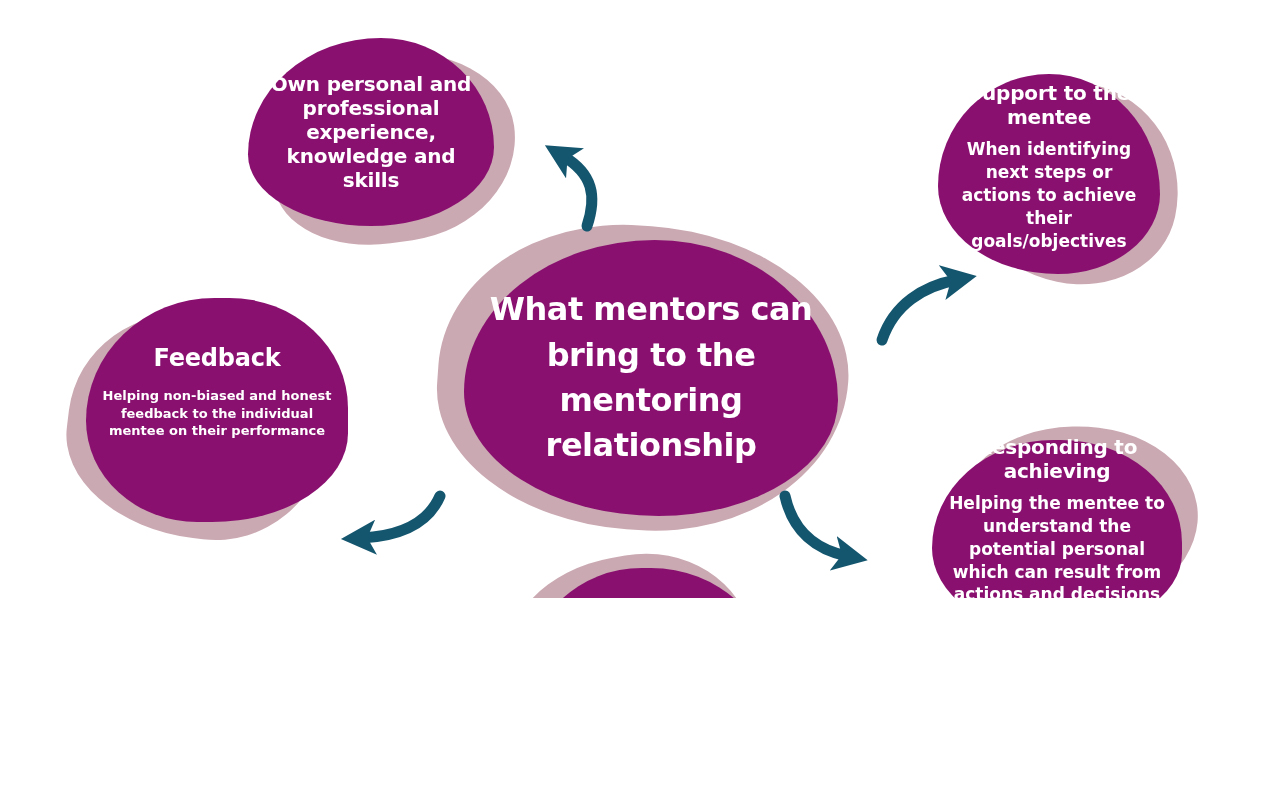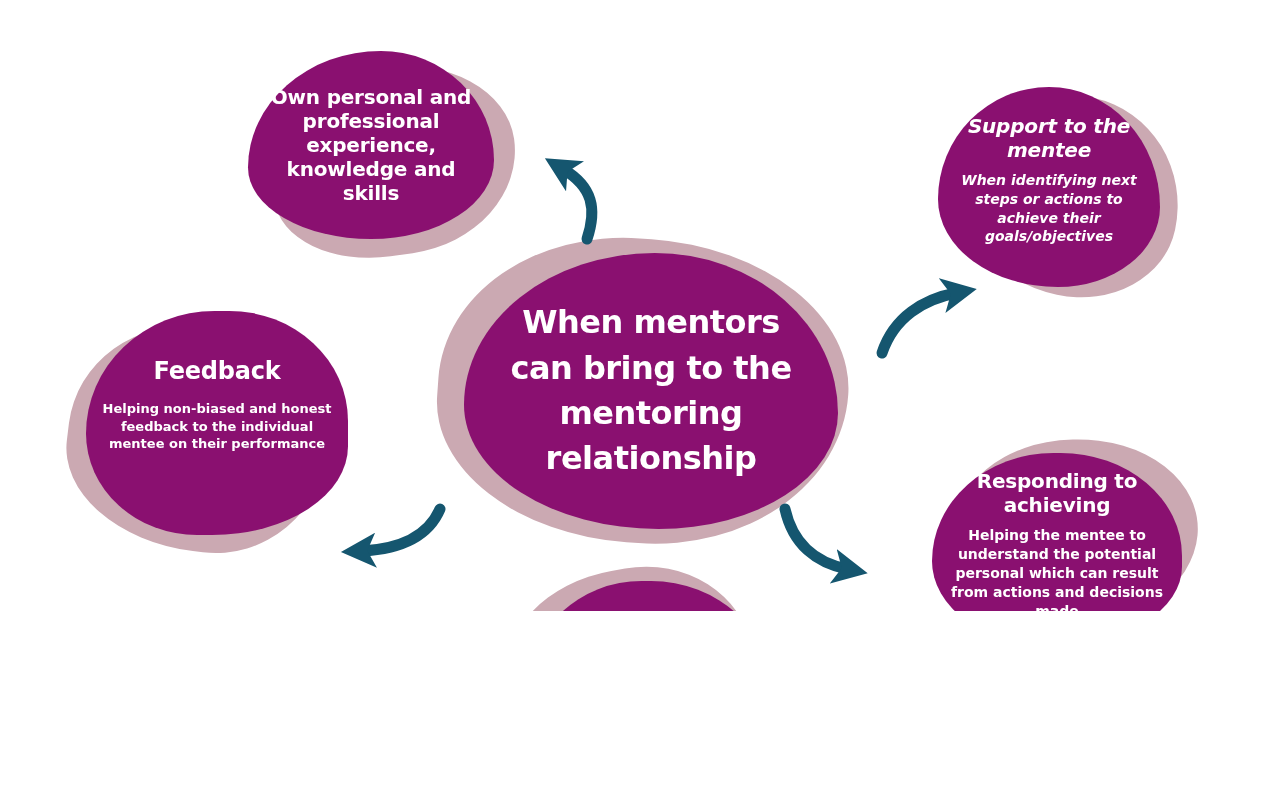--- a/index.html
+++ b/index.html
@@ -13,21 +13,20 @@
   html, body { background: var(--bg); }
   body {
     font-family: "DejaVu Sans", "Liberation Sans", sans-serif;
   }
   .canvas {
     position: relative;
     width: 1284px;
     height: 598px;
     background: var(--bg);
     overflow: hidden;
-    margin-top: 13px;
   }
   .node { position: absolute; }
   .blob, .blob-shadow {
     position: absolute;
     width: 100%;
     height: 100%;
   }
   .blob { background: var(--blob); z-index: 1; }
   .blob-shadow { background: var(--shadow); z-index: 0; }
   .node-text {
@@ -42,38 +41,38 @@
     color: var(--text);
   }
   .node-title {
     font-weight: 700;
     font-size: 20px;
     line-height: 1.2;
     letter-spacing: -0.2px;
   }
   .node-body {
     font-weight: 700;
-    font-size: 14px;
+    font-size: 17px;
     line-height: 1.35;
     margin-top: 9px;
   }
 
   
   .n-experience { left: 248px; top: 38px; width: 246px; height: 188px; }
   .n-experience .blob { border-radius: 54% 46% 50% 50% / 62% 58% 42% 38%; }
   .n-experience .blob-shadow { left: 22px; top: 16px; transform: rotate(-8deg);
     border-radius: 46% 54% 52% 48% / 48% 52% 58% 42%; }
   .n-experience .node-text { padding: 0 20px; }
 
   
   .n-support { left: 938px; top: 74px; width: 222px; height: 200px; }
   .n-support .blob { border-radius: 50% 50% 46% 54% / 56% 60% 40% 44%; }
   .n-support .blob-shadow { left: 20px; top: 8px; transform: rotate(12deg);
     border-radius: 52% 48% 46% 54% / 50% 56% 44% 50%; }
-  .n-support .node-text { padding: 0 16px 14px 16px; font-style: italic; }
+  .n-support .node-text { padding: 0 16px 14px 16px; }
 
   
   .n-feedback { left: 86px; top: 298px; width: 262px; height: 224px; }
   .n-feedback .blob { border-radius: 52% 48% 55% 45% / 58% 52% 42% 48%; }
   .n-feedback .blob-shadow { left: -18px; top: 16px; transform: rotate(7deg);
     border-radius: 48% 52% 45% 55% / 52% 48% 56% 44%; }
   .n-feedback .node-text { padding: 0 14px 36px 14px; }
   .n-feedback .node-title { font-size: 24px; }
   .n-feedback .node-body { font-size: 13px; margin-top: 14px; }
 
@@ -150,21 +149,21 @@
     <div class="node-text">
       <div class="node-title">Feedback</div>
       <div class="node-body">Helping non-biased and honest feedback to the individual mentee on their performance</div>
     </div>
   </div>
 
   <div class="node n-center">
     <div class="blob-shadow"></div>
     <div class="blob"></div>
     <div class="node-text">
-      <div class="node-title">When mentors can bring to the mentoring relationship</div>
+      <div class="node-title">What mentors can bring to the mentoring relationship</div>
     </div>
   </div>
 
   <div class="node n-responding">
     <div class="blob-shadow"></div>
     <div class="blob"></div>
     <div class="node-text">
       <div class="node-title">Responding to achieving</div>
       <div class="node-body">Helping the mentee to understand the potential personal which can result from actions and decisions made</div>
     </div>

